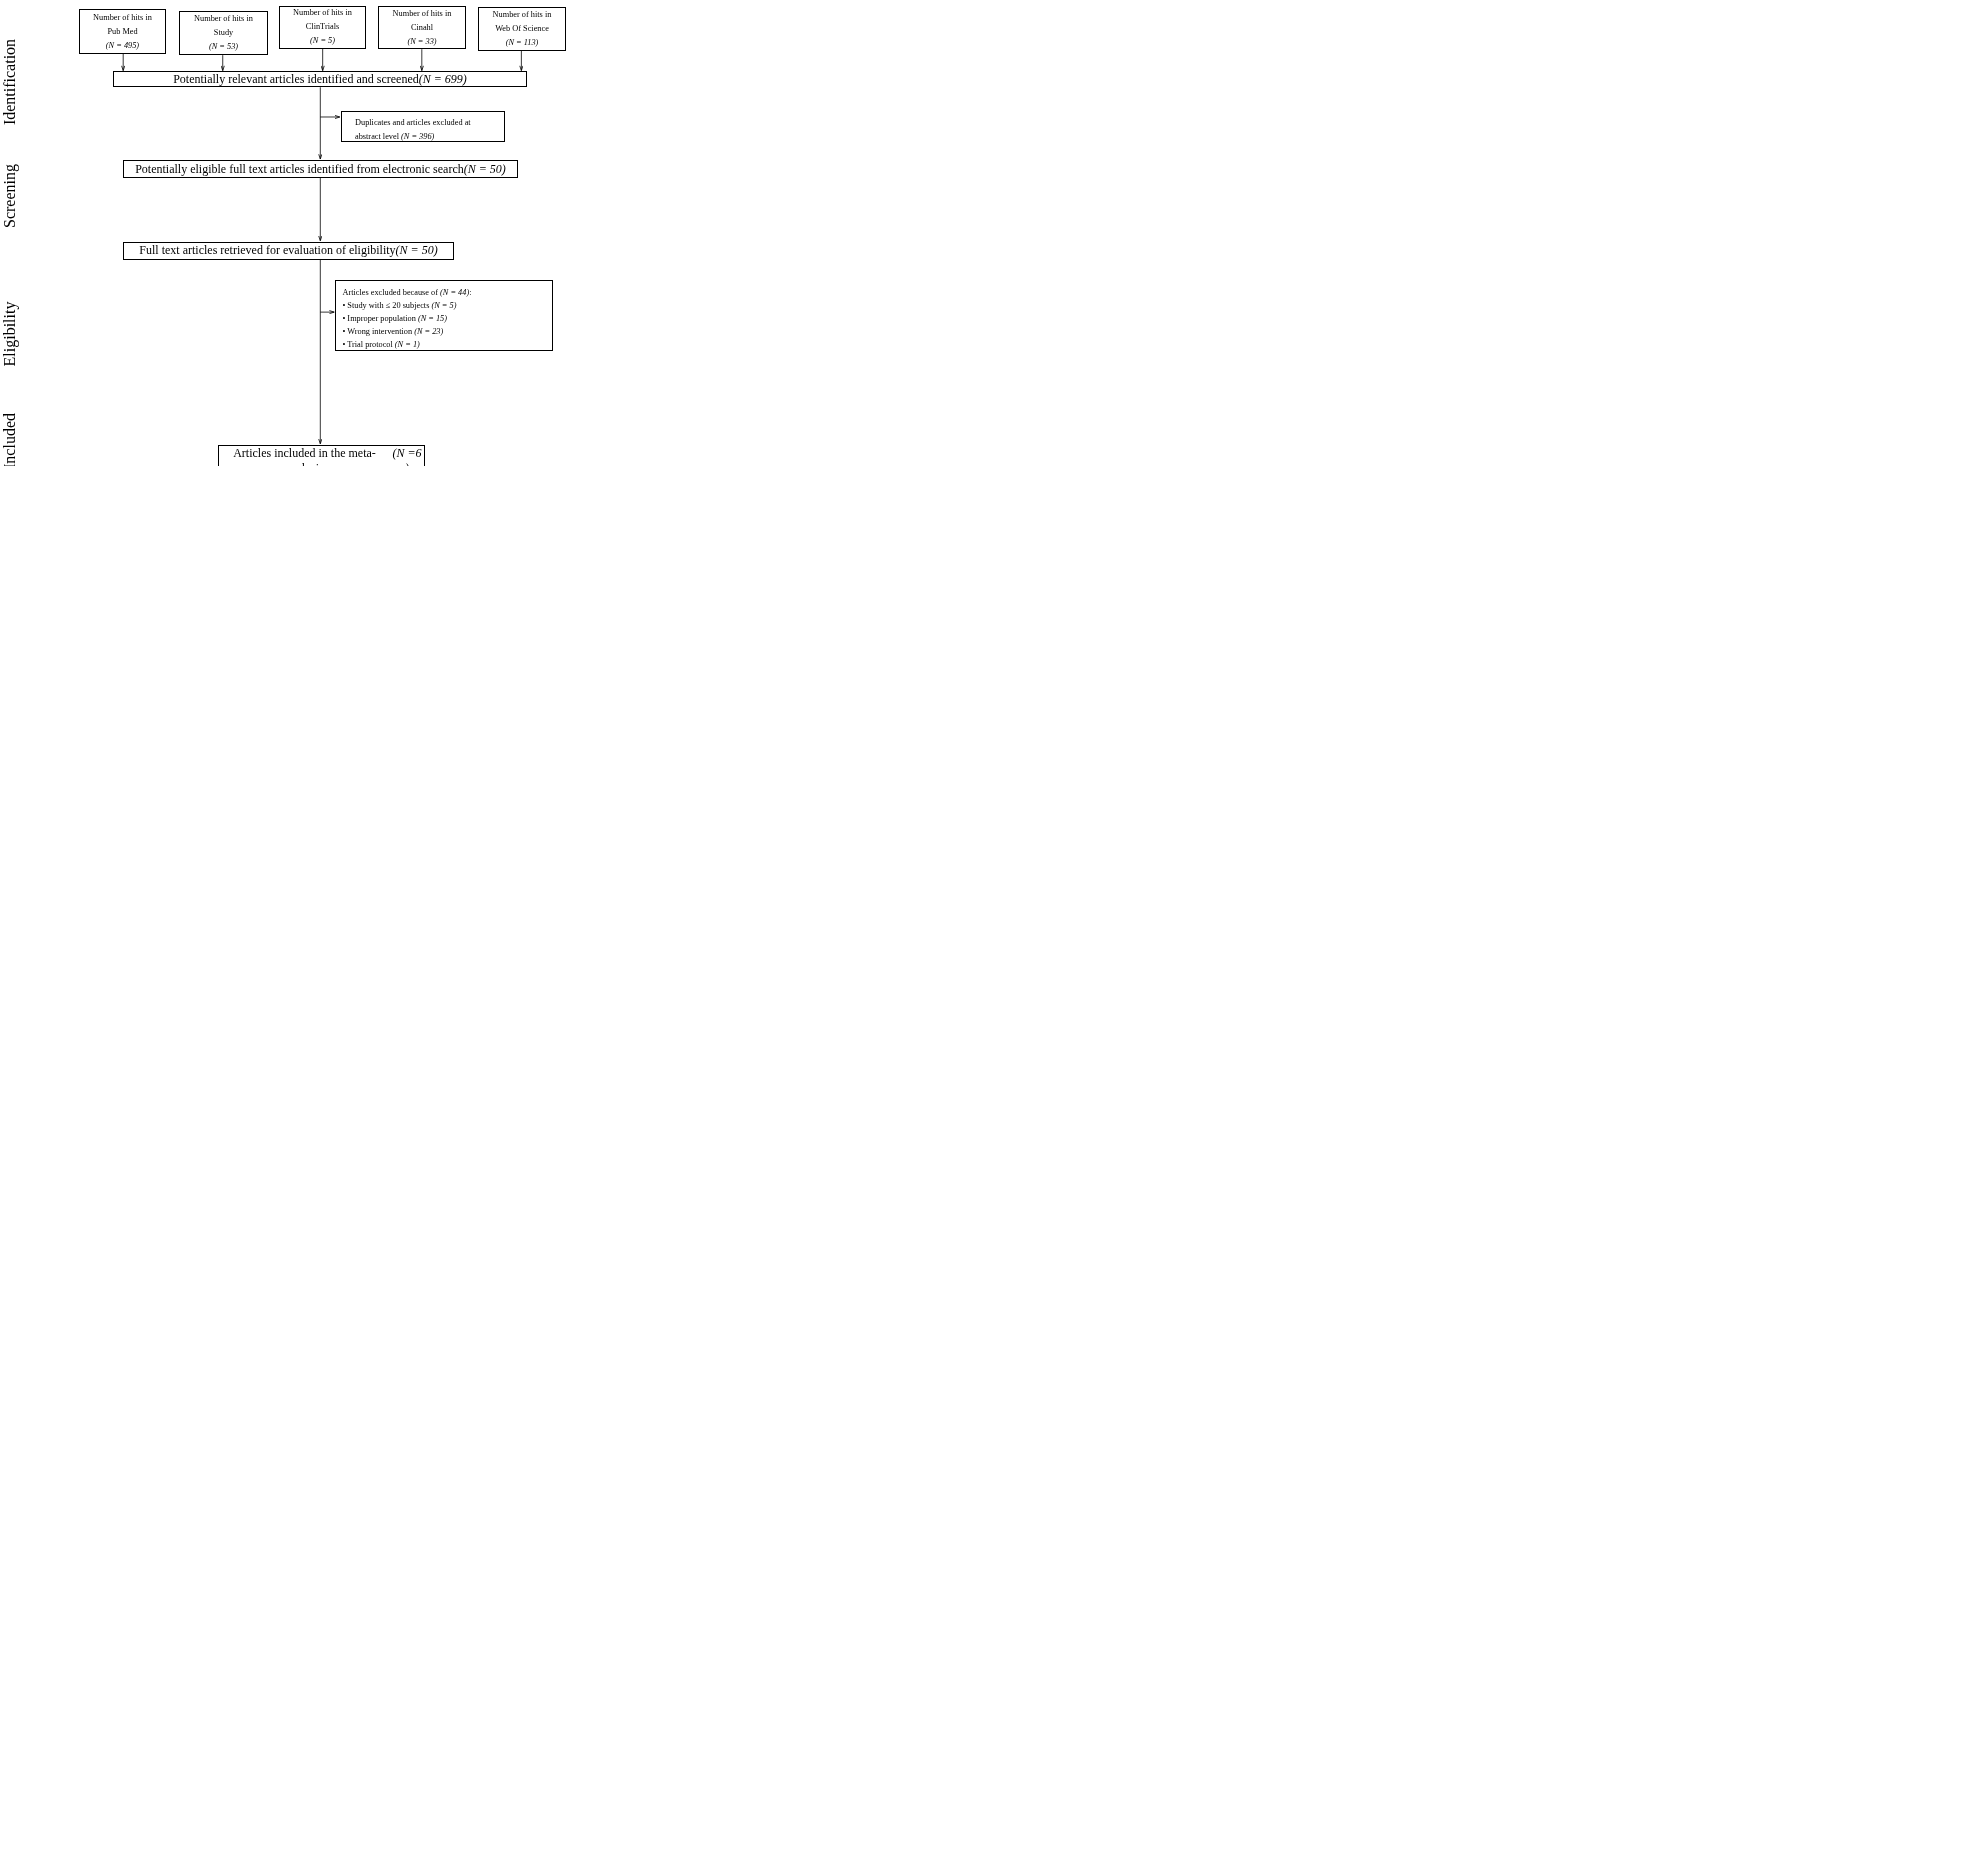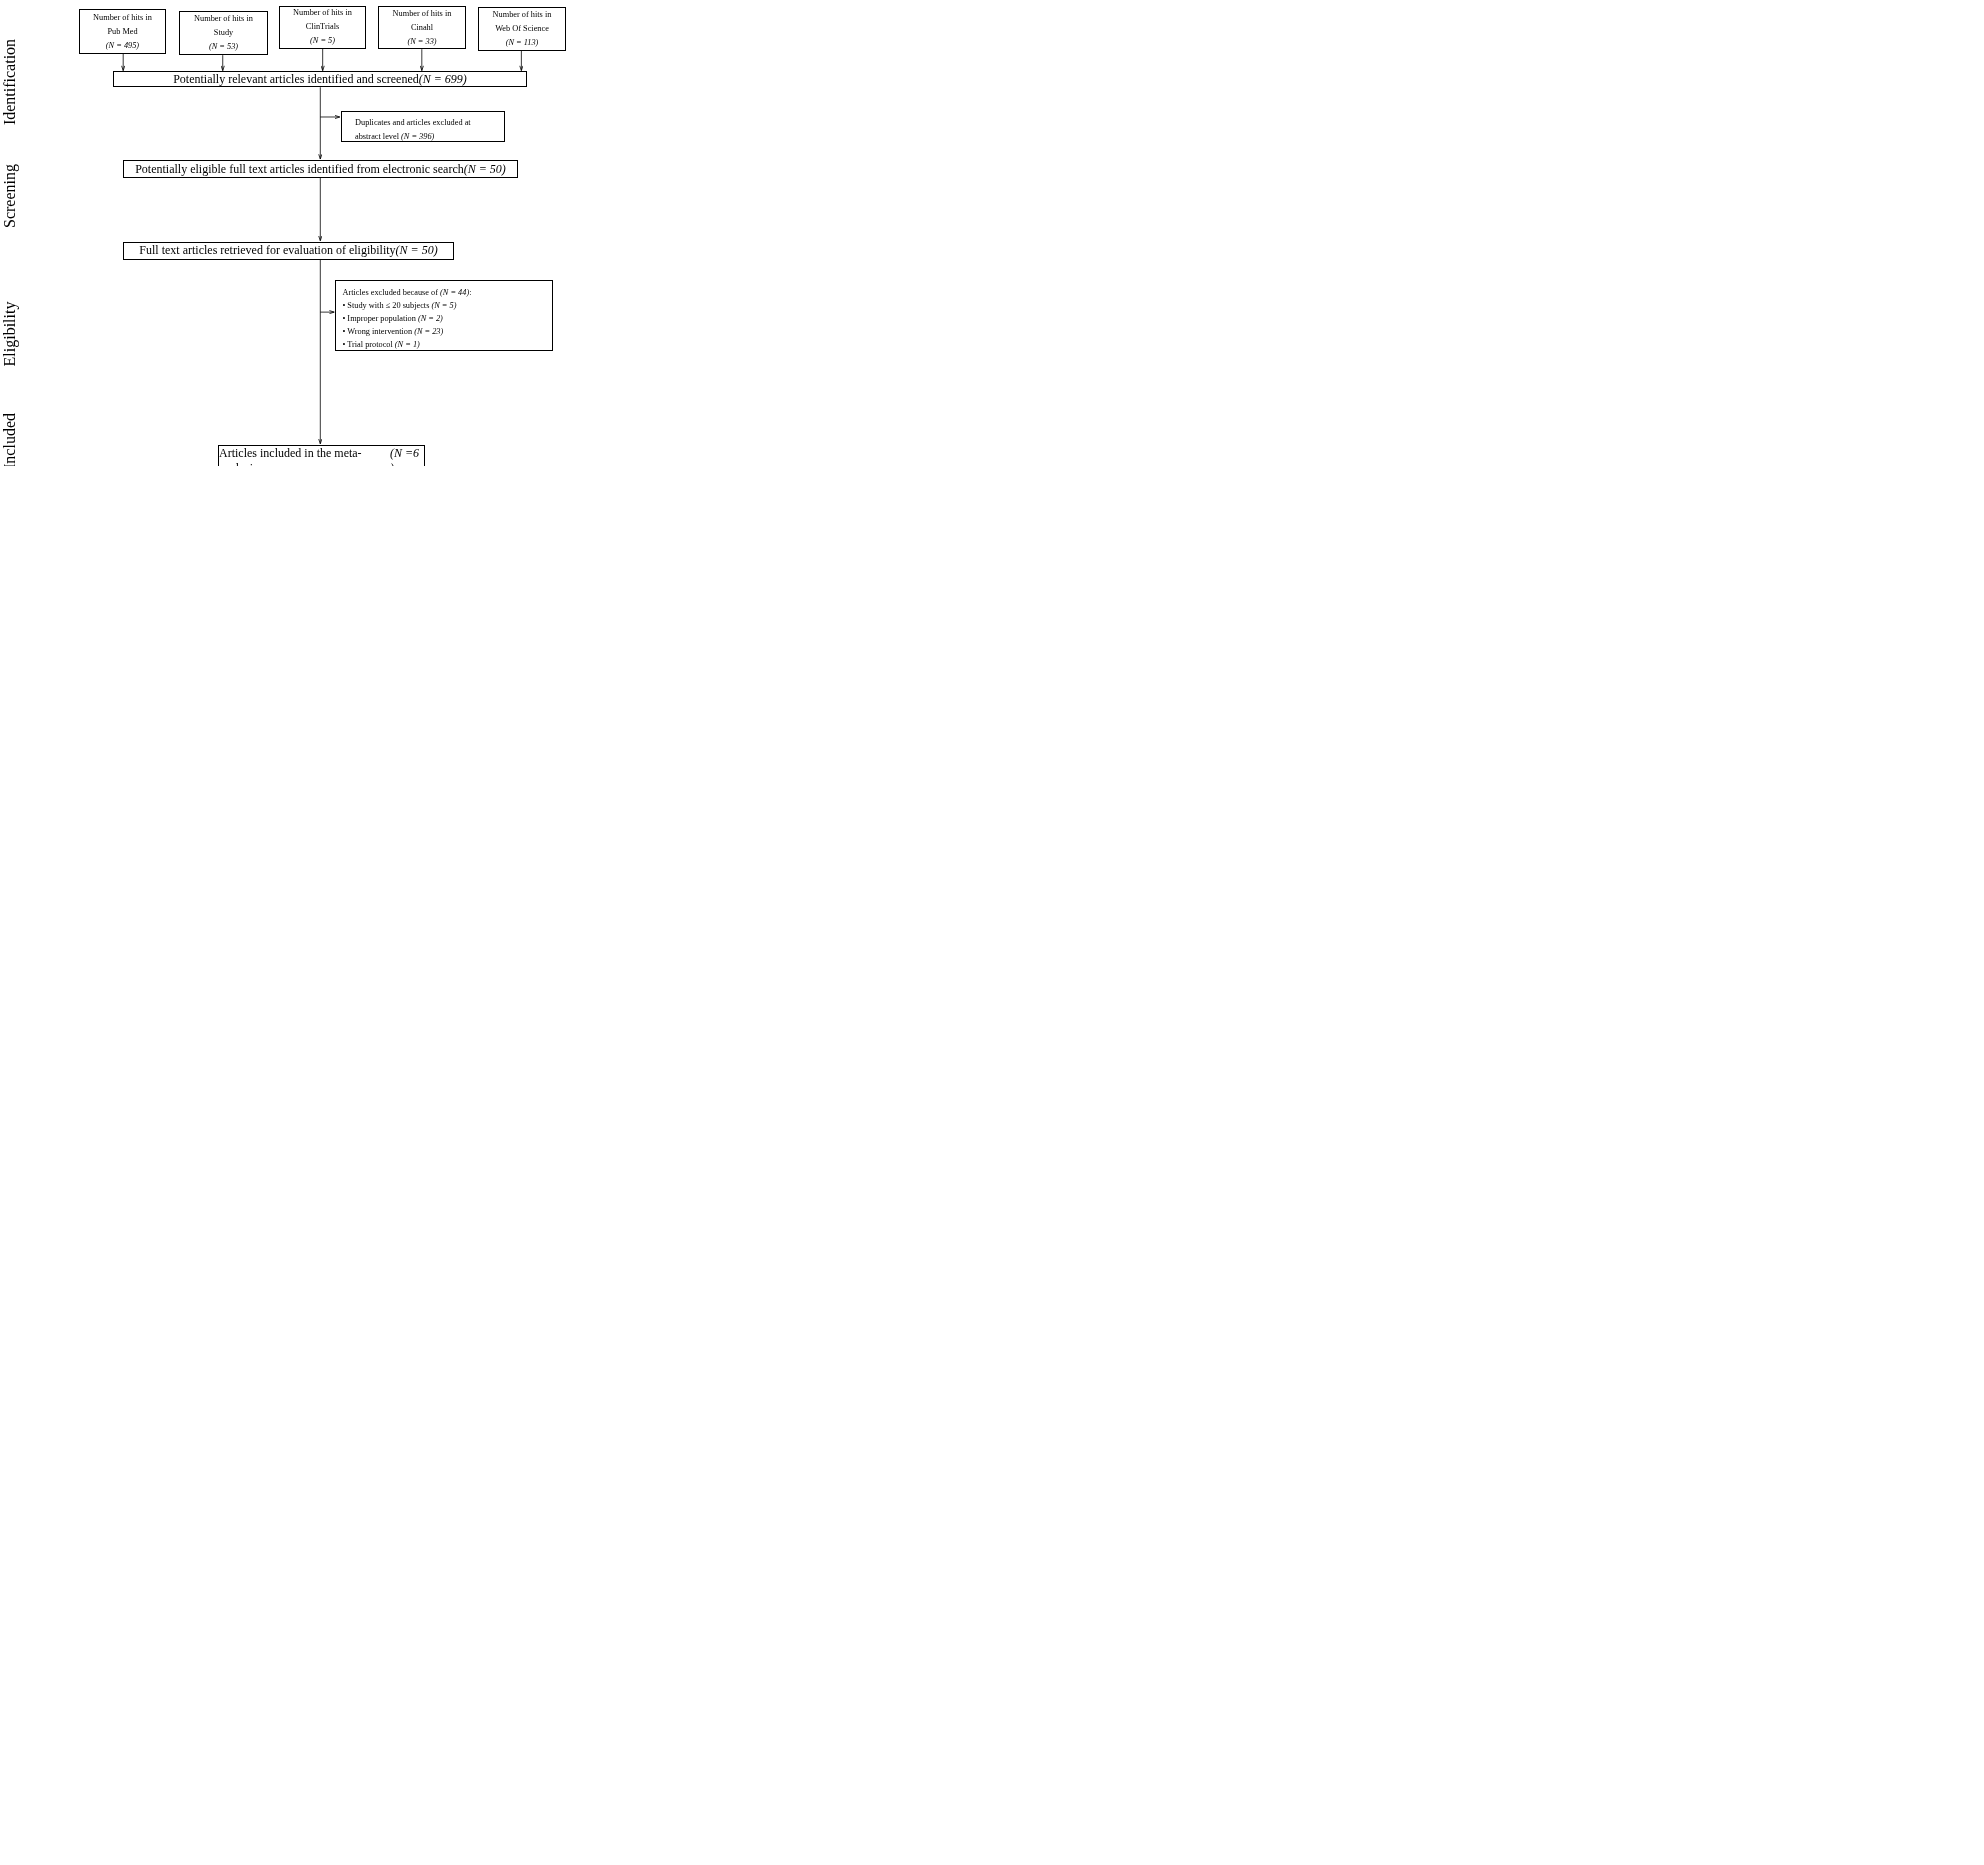--- a/index.html
+++ b/index.html
@@ -11,21 +11,21 @@
     font-family:"Liberation Serif","DejaVu Serif",serif;
     overflow:hidden;
   }
   .box{
     position:absolute;
     border:1.2px solid #000;
     box-sizing:border-box;
     background:#fff;
     font-size:8.3px;
   }
-  .flexc{display:flex;align-items:center;justify-content:center;text-align:left;}
+  .flexc{display:flex;align-items:center;justify-content:center;text-align:center;}
   .src{flex-direction:column;line-height:14px;}
   .src .ln{display:block;}
   .widebox{font-size:12px;}
   .dupbox{padding:4px 13px;line-height:14.3px;text-align:left;}
   .exclbox{padding:4.8px 6.4px;line-height:13px;text-align:left;}
   .stage-label{
     position:absolute;
     font-size:16px;
     white-space:nowrap;
     transform:translate(-50%,-50%) rotate(-90deg);
@@ -77,21 +77,21 @@
   </div>
 
   <div class="box flexc widebox" style="left:123px;top:160px;width:395px;height:18px;">Potentially eligible full text articles identified from electronic search <i>(N = 50)</i></div>
 
   <div class="box flexc widebox" style="left:123px;top:242px;width:331px;height:17.5px;">Full text articles retrieved for evaluation of eligibility <i>(N = 50)</i></div>
 
   <div class="box exclbox" style="left:335px;top:280px;width:218px;height:71px;">
     <div>Articles excluded because of <i>(N = 44)</i>:</div>
     <div>
         <div>• Study with ≤ 20 subjects <i>(N = 5)</i></div>
-        <div>• Improper population <i>(N = 2)</i></div>
+        <div>• Improper population <i>(N = 15)</i></div>
         <div>• Wrong intervention <i>(N = 23)</i></div>
         <div>• Trial protocol <i>(N = 1)</i></div>
       </div>
   </div>
 
   <div class="box flexc widebox" style="left:218px;top:445px;width:207px;height:31px;">Articles included in the meta-analysis <i>(N =6 )</i></div>
 
   <svg class="arrow-layer" viewBox="0 0 1436 1175" xmlns="http://www.w3.org/2000/svg">
     <defs>
       <marker id="ah" viewBox="0 0 14 10" refX="13" refY="5" markerWidth="14" markerHeight="10" orient="auto" markerUnits="userSpaceOnUse">

